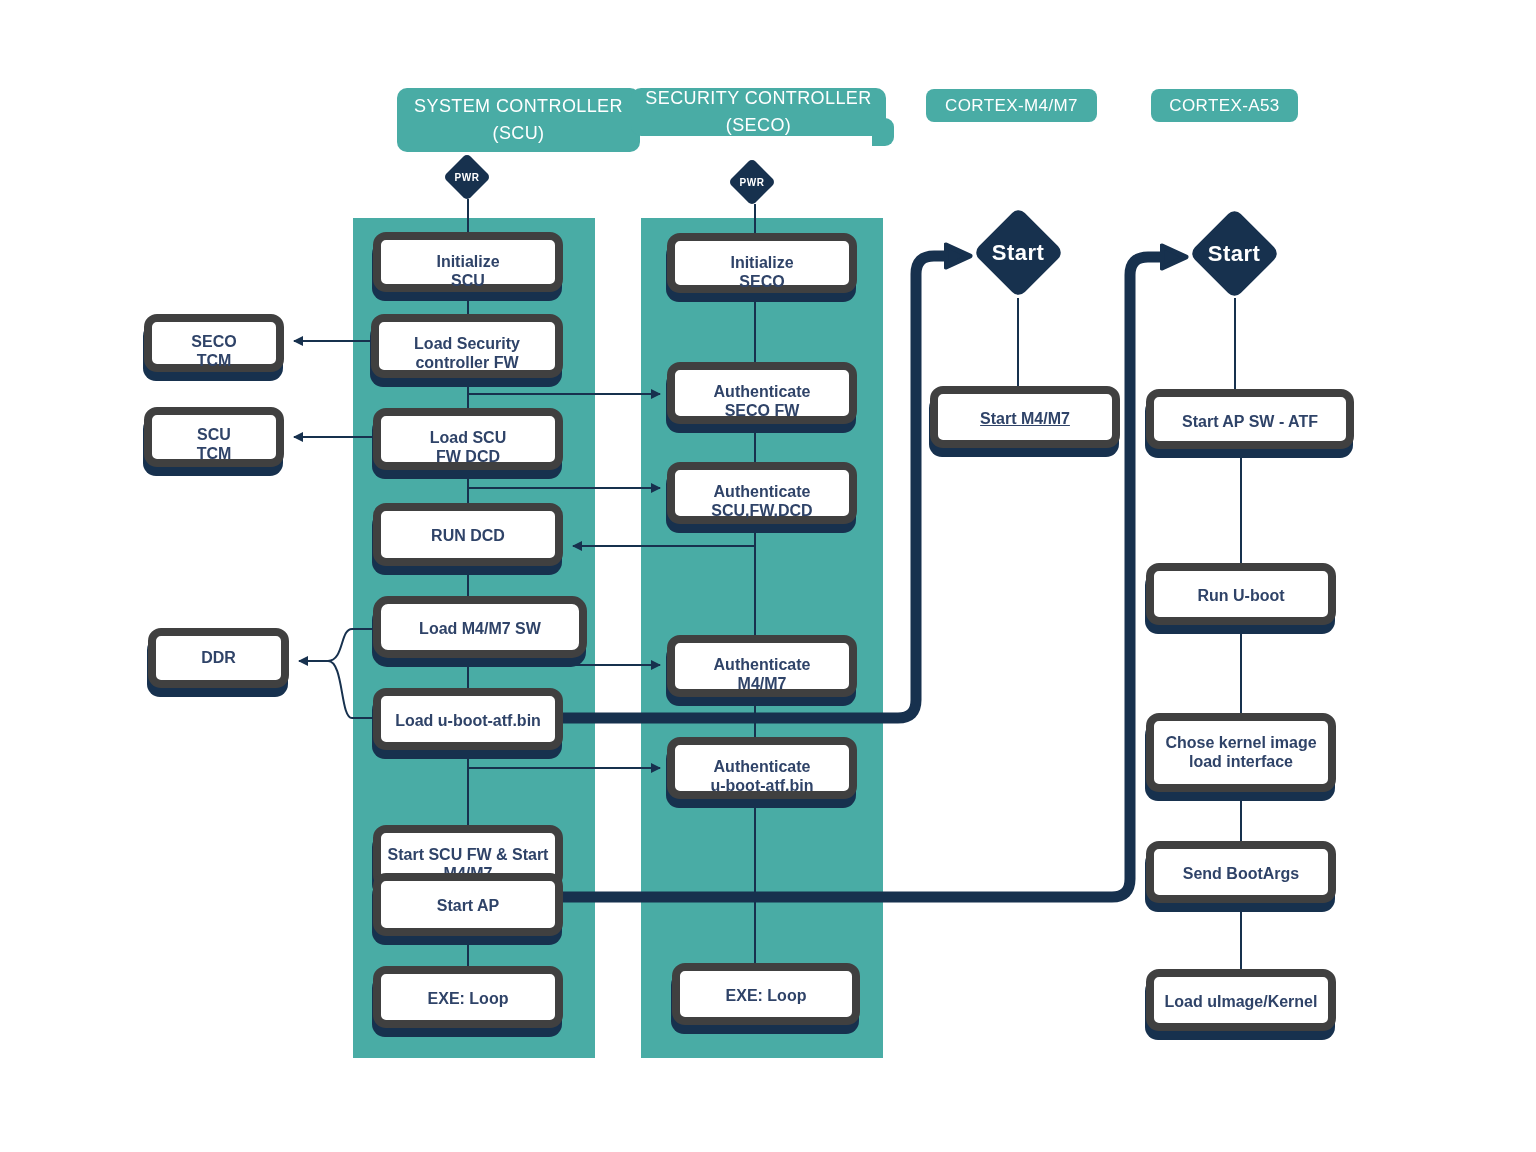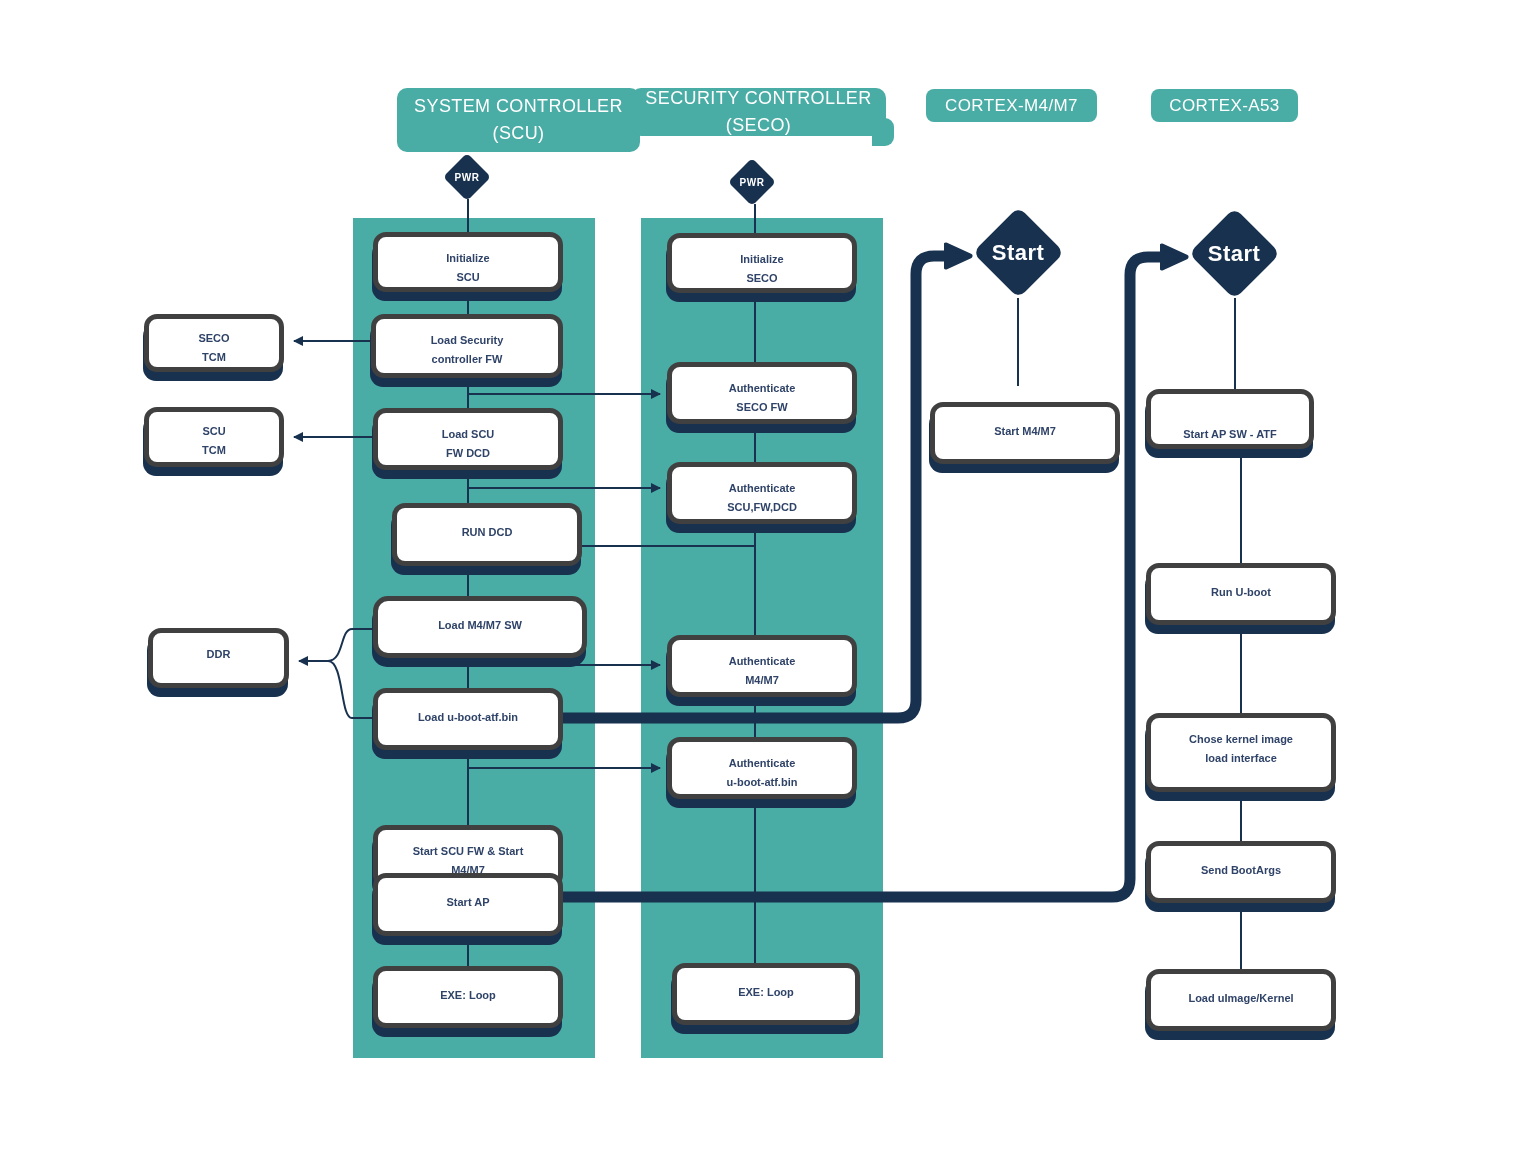--- a/index.html
+++ b/index.html
@@ -11,23 +11,23 @@
   .band { position:absolute; background:#49ACA5; }
   .hdr {
     position:absolute; background:#49ACA5; color:#ffffff; text-align:center;
     border-radius:10px; display:flex; flex-direction:column; justify-content:center;
     font-size:18px; letter-spacing:0.4px; line-height:27px;
   }
   .hdr.small { font-size:17px; border-radius:8px; }
   .hdr-notch { position:absolute; right:-8px; top:30px; width:22px; height:28px;
     background:#49ACA5; border-radius:0 9px 9px 0; }
   .node {
-    position:absolute; background:#ffffff; border:5px solid #404040;
+    position:absolute; background:#ffffff; border:8px solid #404040;
     border-radius:13px; box-sizing:border-box; text-align:center;
-    color:#2F4368; font-size:11px; font-weight:bold; line-height:19px;
+    color:#2F4368; font-size:16px; font-weight:bold; line-height:19px;
     padding-top:12px; box-shadow:-1px 9px 0 0 #17314E;
   }
   .diamond {
     position:absolute; background:#17314E; transform:rotate(45deg);
     display:flex; align-items:center; justify-content:center;
   }
   .diamond > span { transform:rotate(-45deg); color:#ffffff; font-weight:bold; }
   .diamond.pwr { width:34px; height:34px; border-radius:5px; }
   .diamond.pwr > span { font-size:10px; letter-spacing:0.5px; }
   .diamond.start { width:65px; height:65px; border-radius:9px; }
@@ -111,21 +111,21 @@
     <div>SCU</div>
   </div>
   <div class="node" style="left:371px; top:314px; width:192px; height:64px;">
     <div>Load  Security</div>
     <div>controller FW</div>
   </div>
   <div class="node" style="left:373px; top:408px; width:190px; height:62px;">
     <div>Load  SCU</div>
     <div>FW DCD</div>
   </div>
-  <div class="node" style="left:373px; top:503px; width:190px; height:63px; padding-top:15px;margin-left:19px;">
+  <div class="node" style="left:373px; top:503px; width:190px; height:63px; padding-top:15px;">
     <div>RUN DCD</div>
   </div>
   <div class="node" style="left:373px; top:596px; width:214px; height:62px; padding-top:15px;border-radius:15px;">
     <div>Load M4/M7  SW</div>
   </div>
   <div class="node" style="left:373px; top:688px; width:190px; height:62px; padding-top:15px;">
     <div>Load u-boot-atf.bin</div>
   </div>
   <div class="node" style="left:373px; top:781px; width:190px; height:63px;margin-top:44px;">
     <div>Start SCU FW &amp; Start</div>
@@ -167,25 +167,25 @@
     <div>M4/M7</div>
   </div>
   <div class="node" style="left:667px; top:737px; width:190px; height:62px;">
     <div>Authenticate</div>
     <div>u-boot-atf.bin</div>
   </div>
   <div class="node" style="left:672px; top:963px; width:188px; height:62px; padding-top:15px;">
     <div>EXE: Loop</div>
   </div>
 
-  <div class="node" style="left:930px; top:402px; width:190px; height:62px; padding-top:15px;">
+  <div class="node" style="left:930px; top:386px; width:190px; height:62px; padding-top:15px;text-decoration:underline;">
     <div>Start M4/M7</div>
   </div>
 
-  <div class="node" style="left:1146px; top:389px; width:168px; height:60px; padding-top:31px;">
+  <div class="node" style="left:1146px; top:389px; width:208px; height:60px; padding-top:15px;">
     <div>Start AP SW - ATF</div>
   </div>
   <div class="node" style="left:1146px; top:563px; width:190px; height:62px; padding-top:15px;">
     <div>Run U-boot</div>
   </div>
   <div class="node" style="left:1146px; top:713px; width:190px; height:79px;">
     <div>Chose kernel image</div>
     <div>load interface</div>
   </div>
   <div class="node" style="left:1146px; top:841px; width:190px; height:62px; padding-top:15px;">

